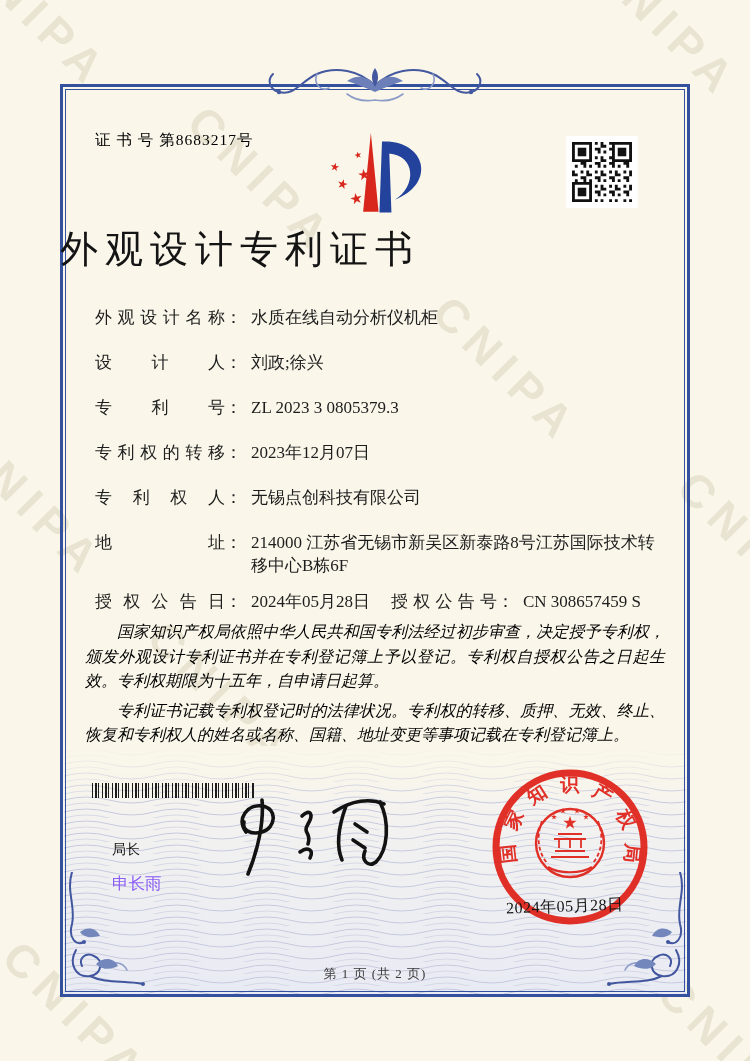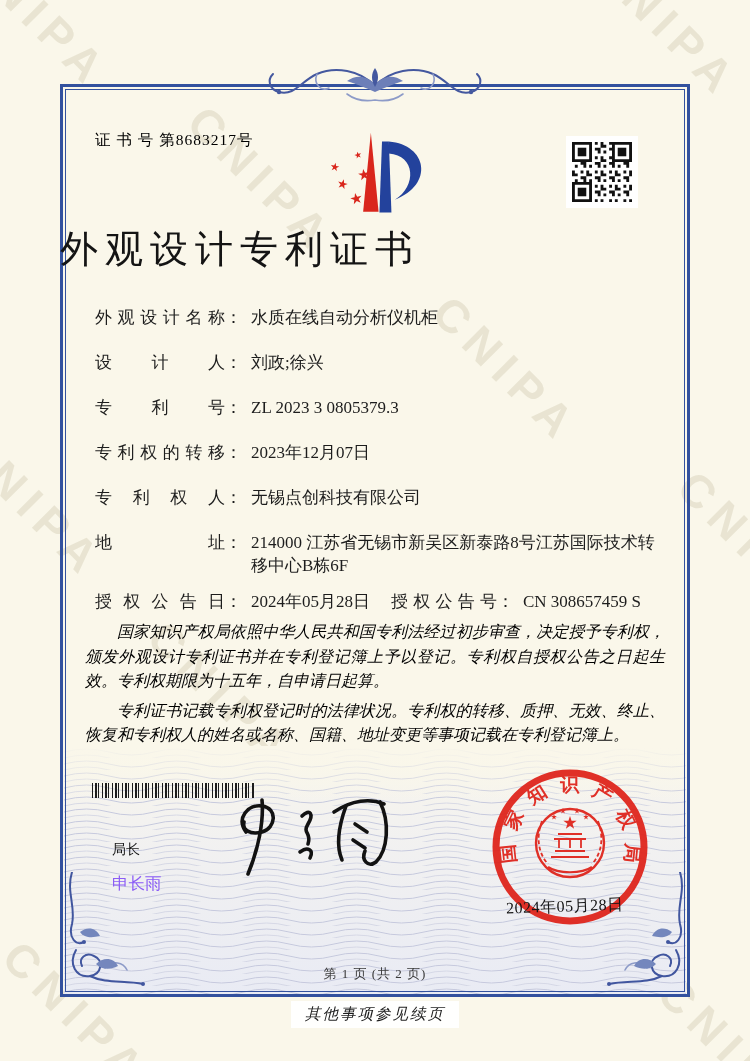--- a/index.html
+++ b/index.html
@@ -302,17 +302,14 @@
           <path d="M112,58 C118,74 116,90 106,101" stroke-width="1.8" stroke-dasharray="4,2.5"></path>
           <path d="M62,104 C72,111 96,111 106,104" stroke-width="2.2"></path>
         </g>
       </g>
     </svg>
   </div>
 
   <div class="issue-date">2024年05月28日</div>
 
   <div class="page-info">第 1 页 (共 2 页)</div>
-  <div class="note">
-    <span>其他事项参见续页</span>
-  </div>
 
 </div>
 
 </body></html>

